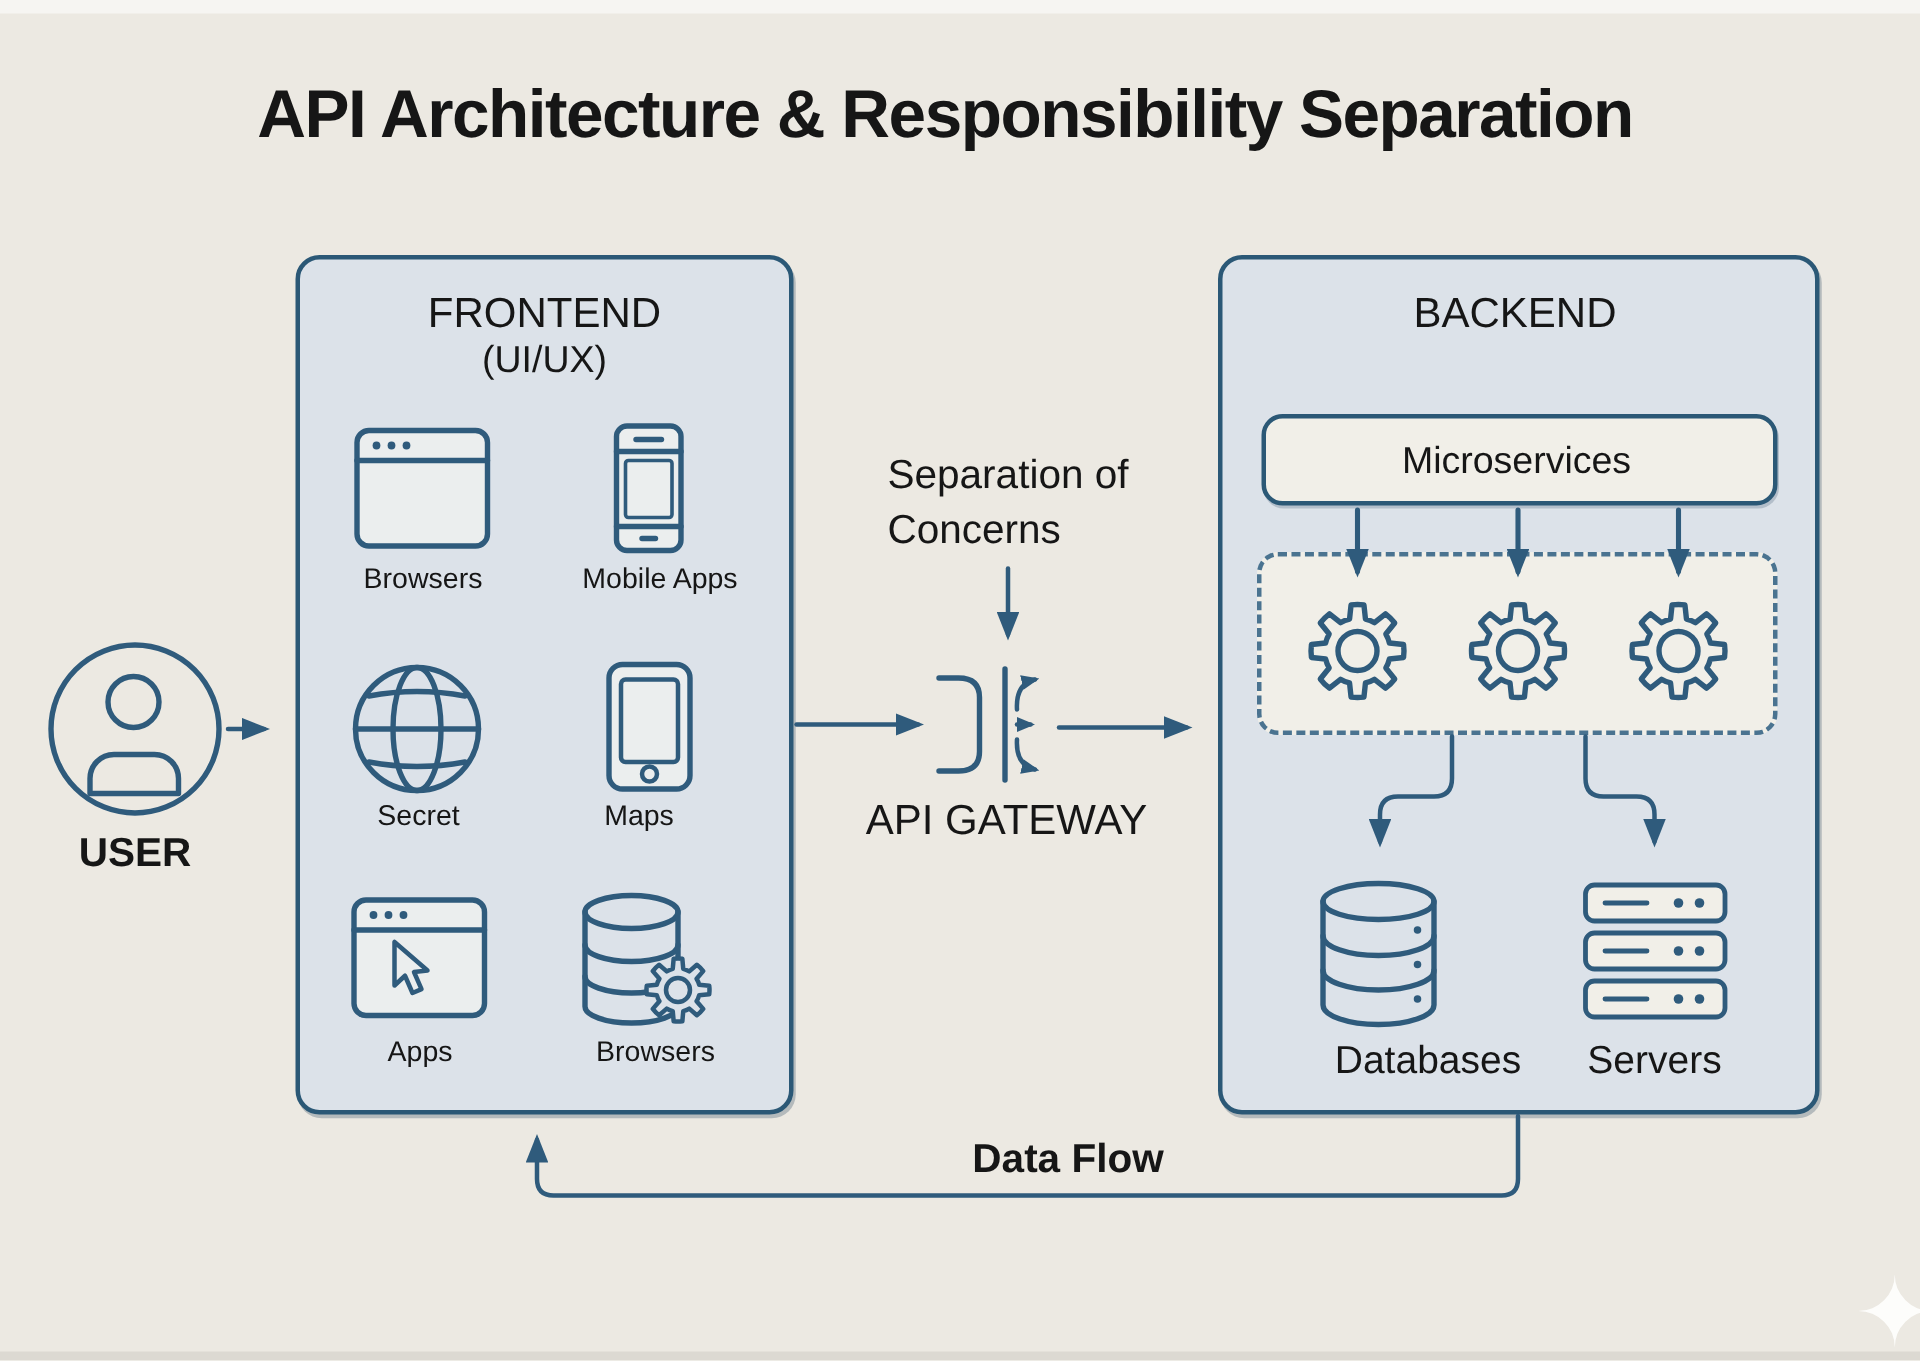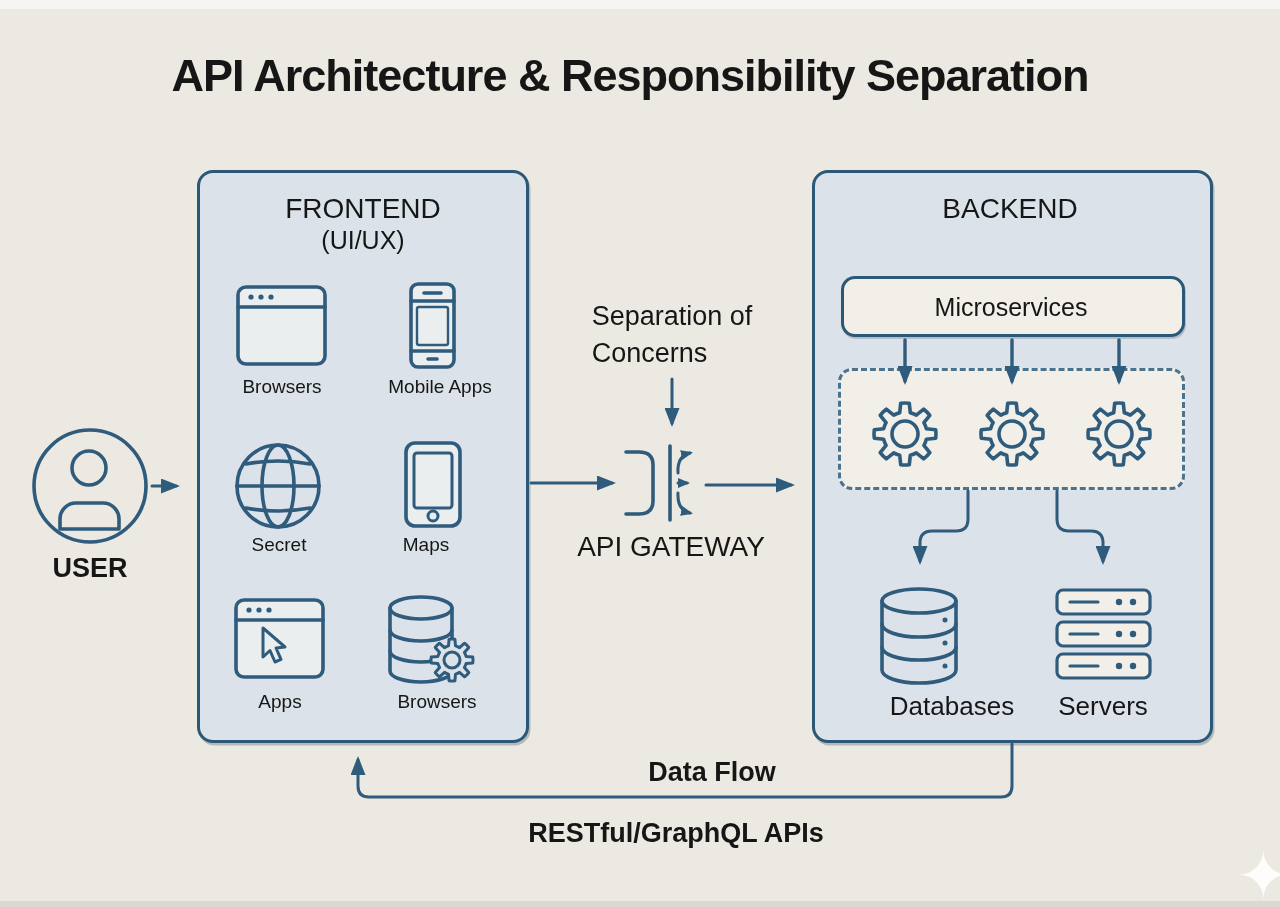--- a/index.html
+++ b/index.html
@@ -203,16 +203,15 @@
 Concerns</div>
     <div class="lbl sect-title" style="left:671px; top:531px;">API GATEWAY</div>
 
     <div class="lbl sect-title" style="left:1010px; top:193px;">BACKEND</div>
     <div class="lbl sect-sub" style="left:1011px; top:293px;">Microservices</div>
 
     <div class="lbl" style="left:920px; top:691px; font-size:26px;margin-left:32px;">Databases</div>
     <div class="lbl" style="left:1103px; top:691px; font-size:26px;">Servers</div>
 
     <div class="lbl mid-lbl b" style="left:676px; top:757px;margin-left:36px;">Data Flow</div>
-    <div class="lbl mid-lbl b" style="left:676px; top:818px;">RESTful/GraphQL APIs</div>
   </div>
 
 </div>
 
 </body></html>

